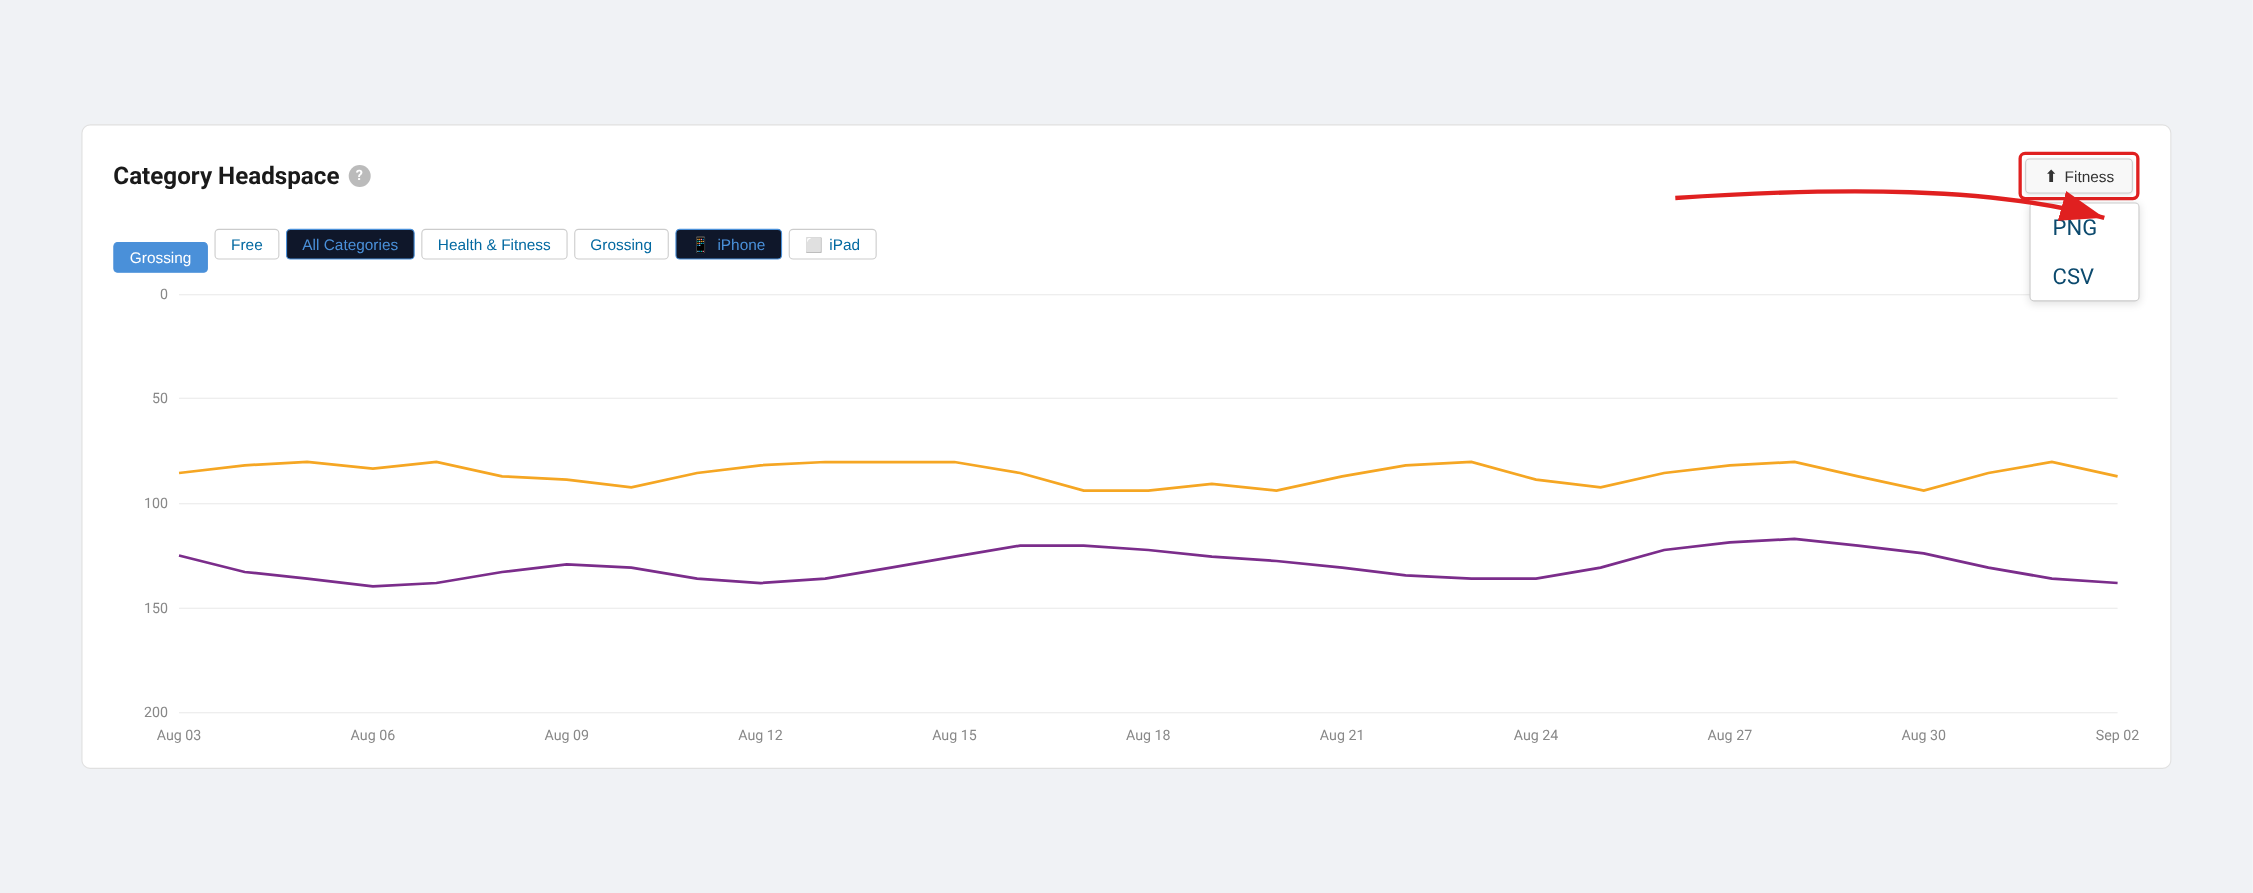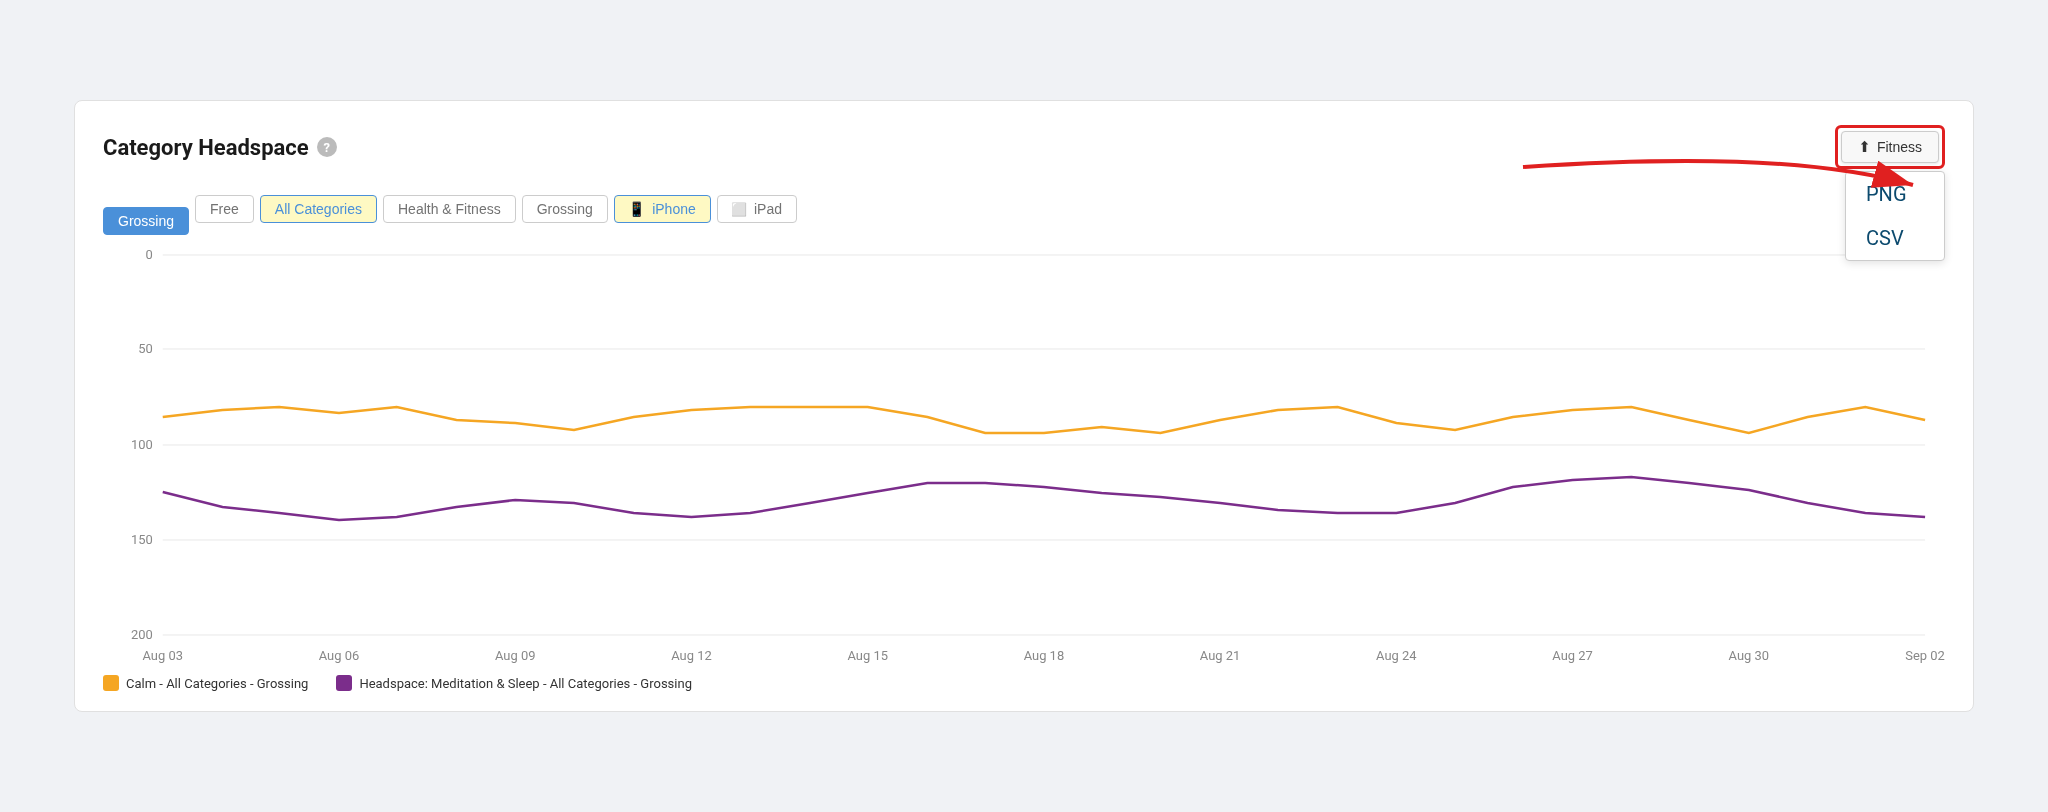--- a/index.html
+++ b/index.html
@@ -56,32 +56,32 @@
       gap: 6px;
       margin-bottom: 10px;
       flex-wrap: wrap;
     }
     .filter-btn {
       padding: 5px 14px;
       border-radius: 4px;
       border: 1px solid #ccc;
       background: #fff;
       font-size: 14px;
-      color: #737373;
+      color: #0369a1;
       cursor: pointer;
       white-space: nowrap;
     }
     .filter-btn.active-blue {
       background: #4a90d9;
       color: #fff;
       border-color: #4a90d9;
       margin-top: 24px;
     }
     .filter-btn.active-outline {
-      background: #fef9c3;
+      background: #0f172a;
       color: #4a90d9;
       border-color: #4a90d9;
     }
     .filter-btn.with-icon {
       display: flex;
       align-items: center;
       gap: 6px;
     }
     .export-btn {
       padding: 6px 16px;
@@ -309,23 +309,13 @@
           1535,232
           1593,238
           1653,245
           1712,258
           1770,268
           1830,272
         "></polyline>
     </svg>
   </div>
 
-  <div class="legend">
-    <div class="legend-item">
-      <div class="legend-swatch" style="background:#f5a623;"></div>
-      <span>Calm - All Categories - Grossing</span>
-    </div>
-    <div class="legend-item">
-      <div class="legend-swatch" style="background:#7b2d8b;"></div>
-      <span>Headspace: Meditation &amp; Sleep - All Categories - Grossing</span>
-    </div>
-  </div>
 </div>
 
 </body></html>

